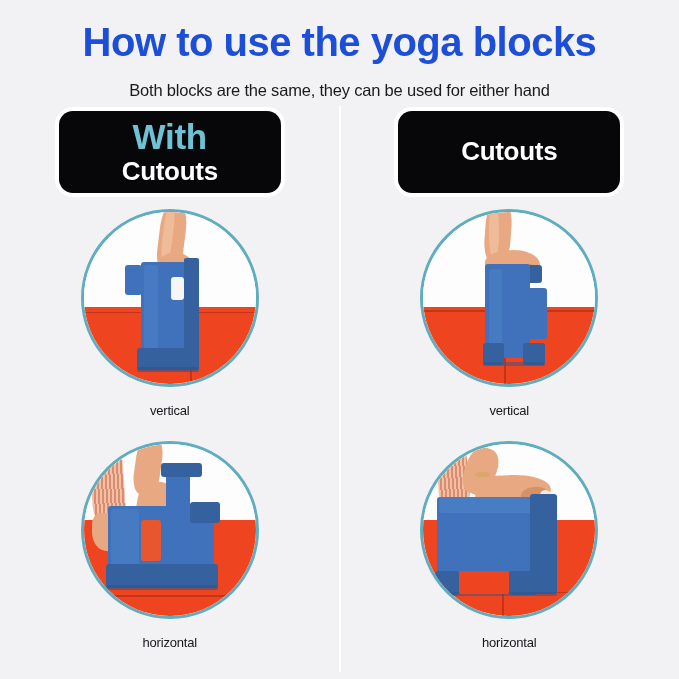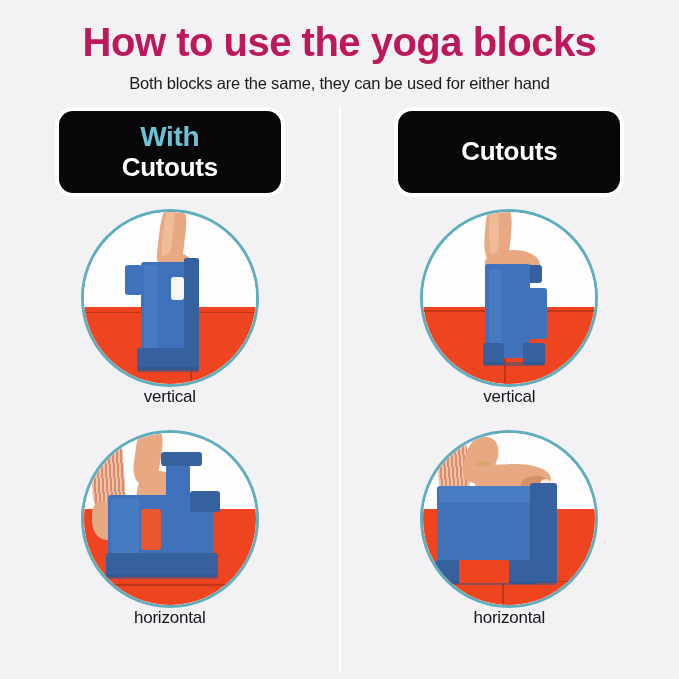--- a/index.html
+++ b/index.html
@@ -27,32 +27,32 @@
     position: absolute;
     top: 0;
     left: 0;
     width: 679px;
     text-align: center;
     padding-top: 20px;
   }
   .main-title {
     font-size: 40px;
     font-weight: bold;
-    color: #be185d;
+    color: #1d4ed8;
     letter-spacing: -0.5px;
     line-height: 1.1;
     margin: 0;
     padding: 0 20px;
     white-space: nowrap;
   }
   .subtitle {
     font-size: 16.5px;
     font-weight: 500;
     color: #1b1b1e;
-    margin: 0;
+    margin: 7px;
     padding-top: 10px;
     letter-spacing: -0.2px;
     white-space: nowrap;
   }
 
   
   .divider {
     position: absolute;
     left: 339px;
     top: 106px;
@@ -84,21 +84,21 @@
     border-radius: 14px;
     box-shadow: 0 0 0 4px #ffffff;
     display: flex;
     flex-direction: column;
     align-items: center;
     justify-content: center;
     box-sizing: border-box;
     margin-top: 5px;
   }
   .chip-line1 {
-    font-size: 28px;
+    font-size: 35px;
     font-weight: bold;
     color: #6ec2d4;
     line-height: 1.15;
     letter-spacing: -0.3px;
   }
   .chip-line2 {
     font-size: 26px;
     font-weight: bold;
     color: #ffffff;
     line-height: 1.15;
@@ -142,23 +142,23 @@
     left: -25%;
     width: 150%;
     background: #ee4520;
   }
   .mat-seam {
     position: absolute;
     background: rgba(140, 35, 15, 0.45);
   }
 
   .caption {
-    font-size: 17px;
+    font-size: 13px;
     color: #16161a;
-    margin-top: 0;
+    margin-top: 16px;
     letter-spacing: -0.2px;
     font-weight: 400;
   }
 
   
   .limb {
     position: absolute;
     background: #e7a882;
   }
   .limb-light { background: #efbb99; }

